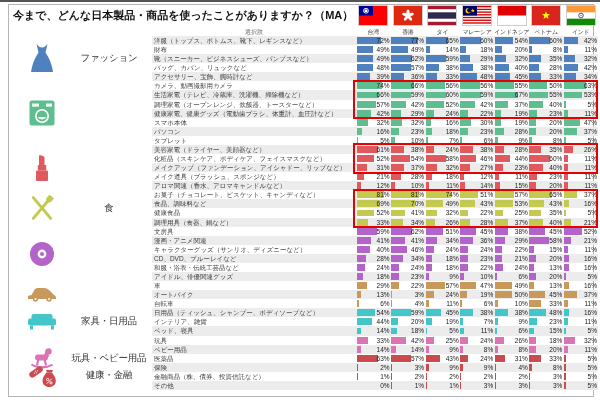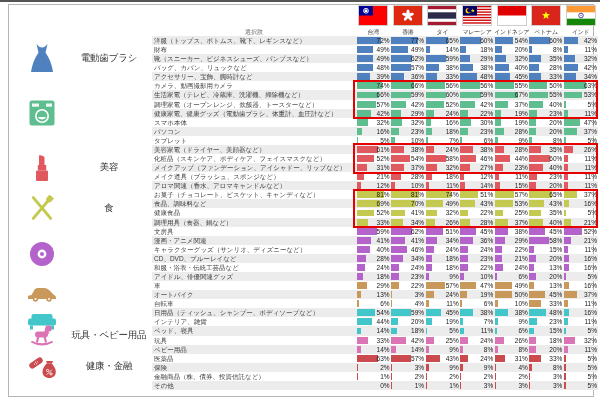--- a/index.html
+++ b/index.html
@@ -22,20 +22,21 @@
   .cat-icon{width:52px;flex:none;display:flex;justify-content:center;align-items:center;}
   .cat-label{flex:1;text-align:center;font-size:9.5px;color:#333;white-space:nowrap;letter-spacing:-0.2px;}
   .hl{position:absolute;left:353px;width:245px;border:2.4px solid #e60000;box-sizing:border-box;pointer-events:none;z-index:6;}
 </style>
 </head>
 <body>
 
 <div id="stage">
   <div class="topline"></div>
   <div class="frame"></div>
+  <div class="title">今まで、どんな日本製品・商品を使ったことがありますか？（MA）</div>
 
   <div class="flag" id="flag0" style="left: 359.3px;">
     <svg width="28" height="19" viewBox="0 0 28 19">
       <rect width="28" height="19" fill="#FE0000"></rect>
         <rect width="14" height="9.5" fill="#000095"></rect>
       <circle cx="7" cy="4.75" r="2.7" fill="#fff"></circle>
         <circle cx="7" cy="4.75" r="1.9" fill="#000095"></circle>
         <circle cx="7" cy="4.75" r="1.5" fill="#fff"></circle>
     </svg>
   </div>
@@ -109,21 +110,21 @@
       <div class="colhead" style="left: 528.85px; width: 34.57px;">ベトナム</div>
       <div class="colhead" style="left: 563.42px; width: 34.57px;">インド</div>
     </div>
   <div id="sidebar">
       <div class="cat" style="top: 36px; height: 45.385px;">
         <div class="cat-icon">
           <svg width="24" height="29" viewBox="0 0 24 29" fill="#4E81BD">
       <path d="M6.5 0 C8.5 2.5 10 3.5 12 3.5 C14 3.5 15.5 2.5 17.5 0 L15.5 8.5 C19.5 14.5 22 20.5 23 28 L1 28 C2 20.5 4.5 14.5 8.5 8.5 Z"></path>
     </svg>
         </div>
-        <div class="cat-label">電動歯ブラシ</div>
+        <div class="cat-label">ファッション</div>
       </div>
       <div class="cat" style="top: 81.385px; height: 63.539px;">
         <div class="cat-icon">
           <svg width="26" height="26" viewBox="0 0 26 26" fill="#5FBE8F">
       <rect x="0.5" y="0.5" width="25" height="25" rx="2.5"></rect>
       <rect x="3" y="3.5" width="7" height="3.2" fill="#fff" opacity="0.9"></rect>
       <rect x="17" y="3.5" width="6" height="3.2" fill="#fff" opacity="0.9"></rect>
       <circle cx="13" cy="16" r="7" fill="#fff"></circle>
       <circle cx="13" cy="16" r="5.4" class="fillcat" fill="#5FBE8F"></circle>
       <path d="M8.8 17 a4.4 3.4 0 0 0 8.4 0 z" fill="#fff"></path>
@@ -131,21 +132,20 @@
         </div>
       </div>
       <div class="cat" style="top: 144.924px; height: 45.385px;">
         <div class="cat-icon">
           <svg width="14" height="28" viewBox="0 0 14 28" fill="#E0595F">
       <path d="M4 1.5 C4 0.6 9.5 1.3 9.5 4 L9.5 11 L4 11 Z"></path>
       <rect x="2.8" y="11" width="8.4" height="5.5"></rect>
       <rect x="1" y="16.5" width="12" height="10.5" rx="1"></rect>
     </svg>
         </div>
-        <div class="cat-label">美容</div>
       </div>
       <div class="cat" style="top: 190.309px; height: 36.308px;">
         <div class="cat-icon">
           <svg width="28" height="26" viewBox="0 0 28 26" fill="#C4C94F">
       <rect x="12.5" y="-2" width="3" height="30" rx="1.5" transform="rotate(40 14 13)"></rect>
       <rect x="12.5" y="-2" width="3" height="30" rx="1.5" transform="rotate(-40 14 13)"></rect>
       <path transform="rotate(40 14 13)" d="M11 -2 h6 v4 c0 2 -1.5 3 -3 3 c-1.5 0 -3 -1 -3 -3 Z"></path>
     </svg>
         </div>
         <div class="cat-label">食</div>
@@ -172,35 +172,36 @@
       </div>
       <div class="cat" style="top: 308.31px; height: 27.231px;">
         <div class="cat-icon">
           <svg width="28" height="16" viewBox="0 0 28 16" fill="#43C6C9">
       <rect x="3.5" y="0" width="21" height="8" rx="2"></rect>
       <rect x="0" y="4.5" width="28" height="7" rx="2"></rect>
       <rect x="2" y="11.5" width="3" height="4"></rect>
             <rect x="23" y="11.5" width="3" height="4"></rect>
     </svg>
         </div>
-      </div>
-      <div class="cat" style="top: 326px; height: 18.154px; font-family: Liberation Serif, serif;">
+        <div class="cat-label">家具・日用品</div>
+      </div>
+      <div class="cat" style="top: 349px; height: 18.154px; font-family: Liberation Serif, serif;">
         <div class="cat-icon">
           <svg width="26" height="23" viewBox="0 0 26 23" fill="#DB74B4">
       <circle cx="19.5" cy="4.5" r="3.2"></circle>
       <path d="M16.5 3.5 L20.5 9.5 L14.5 11 Z"></path>
       <rect x="6" y="7.5" width="13" height="6" rx="3"></rect>
       <rect x="7.5" y="12.5" width="2.2" height="6" transform="rotate(14 8.6 15.5)"></rect>
       <rect x="15.2" y="12.5" width="2.2" height="6" transform="rotate(-14 16.3 15.5)"></rect>
       <path d="M2 18.5 Q13 24.5 24 18.5 L23.3 16.7 Q13 22 2.7 16.7 Z"></path>
     </svg>
         </div>
         <div class="cat-label">玩具・ベビー用品</div>
       </div>
-      <div class="cat" style="top: 348px; height: 36.308px; justify-content: flex-end;">
+      <div class="cat" style="top: 357px; height: 36.308px; justify-content: flex-end;">
         <div class="cat-icon">
           <svg width="28" height="25" viewBox="0 0 28 25" fill="#CB4A4E">
       <g transform="rotate(-35 8 9)">
         <rect x="0.5" y="6" width="15" height="6" rx="3"></rect>
         <g fill="#fff">
           <circle cx="6" cy="9" r="0.55"></circle>
                 <circle cx="8" cy="8" r="0.55"></circle>
           <circle cx="8" cy="10" r="0.55"></circle>
                 <circle cx="10" cy="9" r="0.55"></circle>
         </g>

